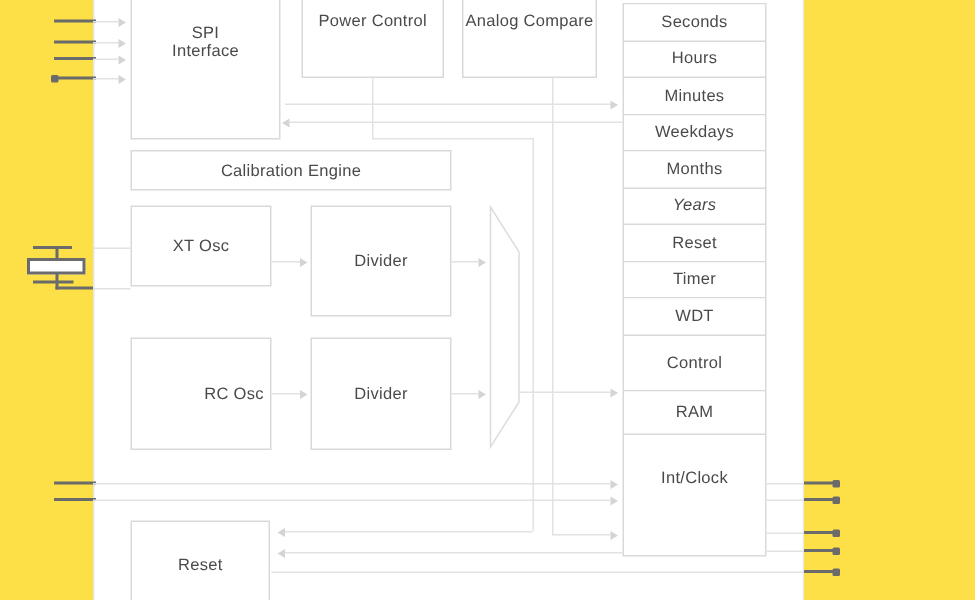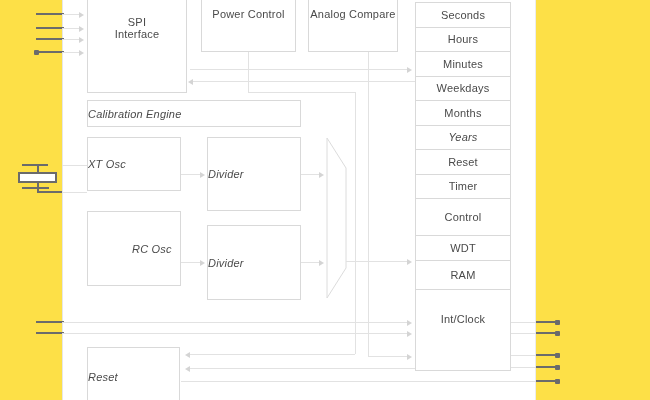--- a/index.html
+++ b/index.html
@@ -3,21 +3,21 @@
 <meta charset="utf-8">
 <style>
   html,body{margin:0;padding:0;}
   body{background:#000;width:650px;height:400px;overflow:hidden;
        font-family:"Liberation Sans", sans-serif;}
   #canvas{position:relative;width:650px;height:400px;overflow:hidden;background:#fde047;}
   #page{position:absolute;left:62px;top:0;width:474px;height:400px;background:#fff;
         border-left:1px solid #e6e6e6;border-right:1px solid #ececec;box-sizing:border-box;}
   .box{position:absolute;background:#fff;border:1px solid #d9d9d9;box-sizing:border-box;
        color:#4a4a4a;font-size:11px;letter-spacing:.2px;}
-  .boxc{display:flex;align-items:center;text-align:center;font-style:italic;}
+  .boxc{display:flex;align-items:center;justify-content:center;text-align:center;}
   .wl{position:absolute;height:1px;background:#e2e2e2;}
   .wlv{position:absolute;width:1px;background:#e2e2e2;}
   .wd{position:absolute;height:2px;background:#6b6b6b;}
   .wdv{position:absolute;width:2px;background:#6b6b6b;}
   .ar{position:absolute;width:0;height:0;border-top:3px solid transparent;
       border-bottom:3px solid transparent;border-left:5px solid #d4d4d4;}
   .al{position:absolute;width:0;height:0;border-top:3px solid transparent;
       border-bottom:3px solid transparent;border-right:5px solid #d4d4d4;}
   .dot{position:absolute;width:5px;height:5px;background:#6b6b6b;border-radius:1px;}
   #regfile{position:absolute;left:415px;top:2px;width:96px;height:369px;background:#fff;
@@ -51,21 +51,21 @@
   </div>
   <div class="box boxc" style="left:87px;top:100px;width:214px;height:27px;">
     <span>Calibration Engine</span>
   </div>
   <div class="box boxc" style="left:87px;top:137px;width:94px;height:54px;">
     <span>XT Osc</span>
   </div>
   <div class="box boxc" style="left:207px;top:137px;width:94px;height:74px;">
     <span>Divider</span>
   </div>
-  <div class="box boxc" style="left:87px;top:211px;width:94px;height:75px;padding-left:44px;">
+  <div class="box boxc" style="left:87px;top:225px;width:94px;height:75px;padding-left:44px;">
     <span>RC Osc</span>
   </div>
   <div class="box boxc" style="left:207px;top:225px;width:94px;height:75px;">
     <span>Divider</span>
   </div>
   <div class="box boxc" style="left:87px;top:347px;width:93px;height:60px;">
     <span>Reset</span>
   </div>
 
   <svg style="position:absolute;left:320px;top:130px;" width="34" height="176">
@@ -74,22 +74,22 @@
 
   <div id="regfile">
     <div class="regrow" style="height:24.5px;">Seconds</div>
     <div class="regrow" style="height:24.5px;">Hours</div>
     <div class="regrow" style="height:24.5px;">Minutes</div>
     <div class="regrow" style="height:24.5px;">Weekdays</div>
     <div class="regrow" style="height:24.5px;">Months</div>
     <div class="regrow" style="height:24.5px;font-style:italic;">Years</div>
     <div class="regrow" style="height:24.5px;">Reset</div>
     <div class="regrow" style="height:24.5px;">Timer</div>
+    <div class="regrow" style="height:24.5px;">WDT</div>
     <div class="regrow" style="height:37px;">Control</div>
-    <div class="regrow" style="height:24.5px;">WDT</div>
     <div class="regrow" style="height:29px;">RAM</div>
     <div class="regrow" style="height:59px;">Int/Clock</div>
   </div>
 
   <div class="wd" style="left:36px;top:13px;width:28px;"></div>
   <div class="wd" style="left:36px;top:27px;width:28px;"></div>
   <div class="wd" style="left:36px;top:38px;width:28px;"></div>
   <div class="wd" style="left:36px;top:51px;width:28px;"></div>
   <div class="dot" style="left:34px;top:49.5px;"></div>
 

